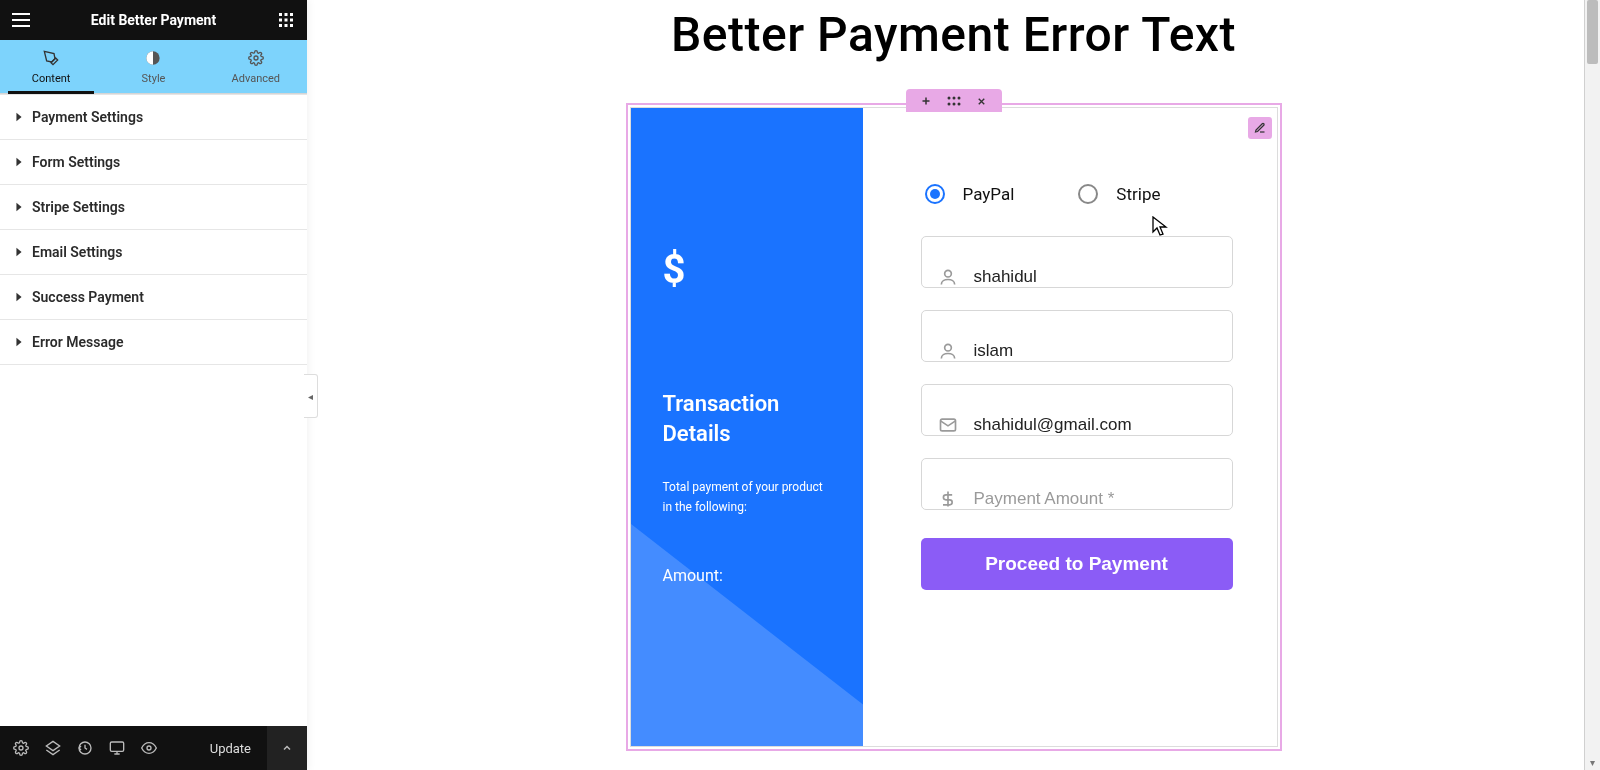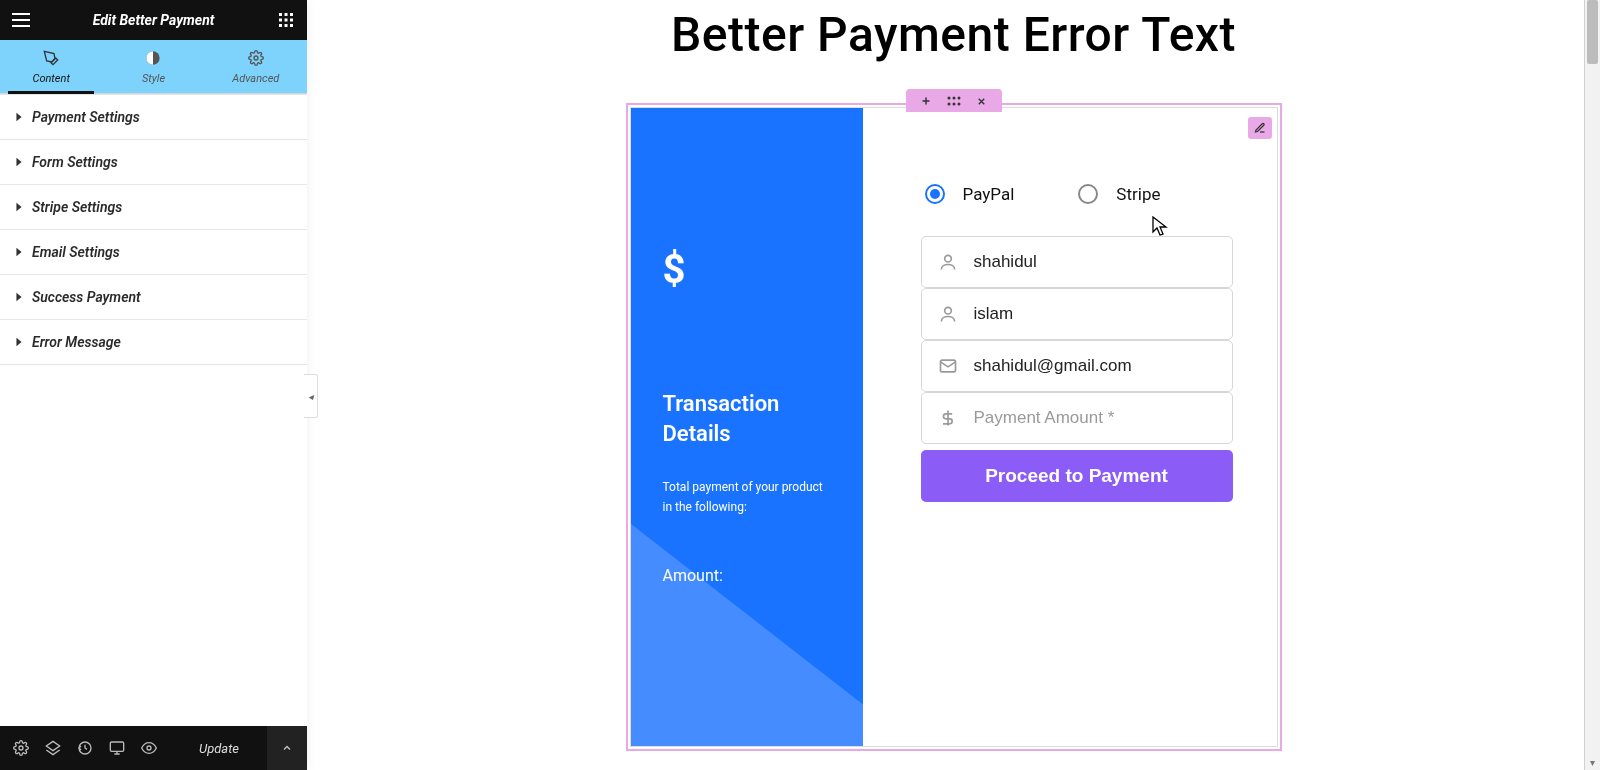--- a/index.html
+++ b/index.html
@@ -8,21 +8,20 @@
 
   
   .panel {
     width: 307px;
     background: #fff;
     display: flex;
     flex-direction: column;
     position: relative;
     box-shadow: 2px 0 8px rgba(0,0,0,0.05);
     z-index: 2;
-    font-style: italic;
   }
   .panel-header {
     height: 40px;
     background: #111;
     color: #fff;
     display: flex;
     align-items: center;
     justify-content: space-between;
     padding: 0 10px;
   }
@@ -60,21 +59,21 @@
   }
   .section-row .caret { width:0;height:0;border-top:5px solid transparent;border-bottom:5px solid transparent;border-left:6px solid #333; margin-right:10px; transform:scale(0.85); }
   .panel-footer {
     height:44px; background:#111; color:#ddd; display:flex; align-items:center; position:relative;
   }
   .footer-icons { display:flex; align-items:center; gap:2px; padding:0 6px; }
   .footer-icon {
     width:30px; height:30px; display:flex; align-items:center; justify-content:center; cursor:pointer; color:#bbb;
   }
   .footer-update {
-    position:absolute; right:56px; top:0; bottom:0; display:flex; align-items:center;
+    position:absolute; right:44px; top:0; bottom:0; display:flex; align-items:center;
     color:#ddd; font-size:13px; padding:0 12px; cursor:pointer;
   }
   .footer-expand {
     position:absolute; right:0; top:0; bottom:0; width:40px; background:#222;
     display:flex; align-items:center; justify-content:center; cursor:pointer;
   }
   .collapse-handle {
     position:absolute; right:-11px; top:374px; width:14px; height:44px; background:#fff;
     border:1px solid #ddd; border-left:none; border-radius:0 3px 3px 0; display:flex; align-items:center; justify-content:center; cursor:pointer;
     font-size:10px; color:#666;
@@ -114,22 +113,22 @@
   .payment-right { flex:1; padding:76px 44px 40px 58px; }
   .pay-options { display:flex; gap:64px; align-items:center; margin-bottom:32px; padding-left:4px; }
   .pay-opt { display:flex; align-items:center; gap:18px; font-size:17px; color:#111; cursor:pointer; }
   .radio {
     width:20px; height:20px; border:2px solid #1a73ff; border-radius:50%; display:flex; align-items:center; justify-content:center;
   }
   .radio.off { border-color:#888; }
   .radio .dot { width:10px; height:10px; border-radius:50%; background:#1a73ff; }
 
   .field {
-    display:flex; align-items:center; gap:16px;
-    border:1px solid #d7d7d7; border-radius:5px; height:52px; padding:0 16px; 
+    display:flex; align-items:flex-end; gap:16px;
+    border:1px solid #d7d7d7; border-radius:5px; height:52px; padding:0 16px; margin-bottom:22px;
   }
   .field input {
     border:none; outline:none; flex:1; font-size:17px; color:#222; background:transparent;
   }
   .field input::placeholder { color:#9a9a9a; }
   .field .ico { color:#9a9a9a; display:flex; }
 
   .proceed {
     height:52px; width:100%; background:#8b5cf6; color:#fff; border:none; border-radius:5px;
     font-size:19px; font-weight:700; cursor:pointer; margin-top:6px;

